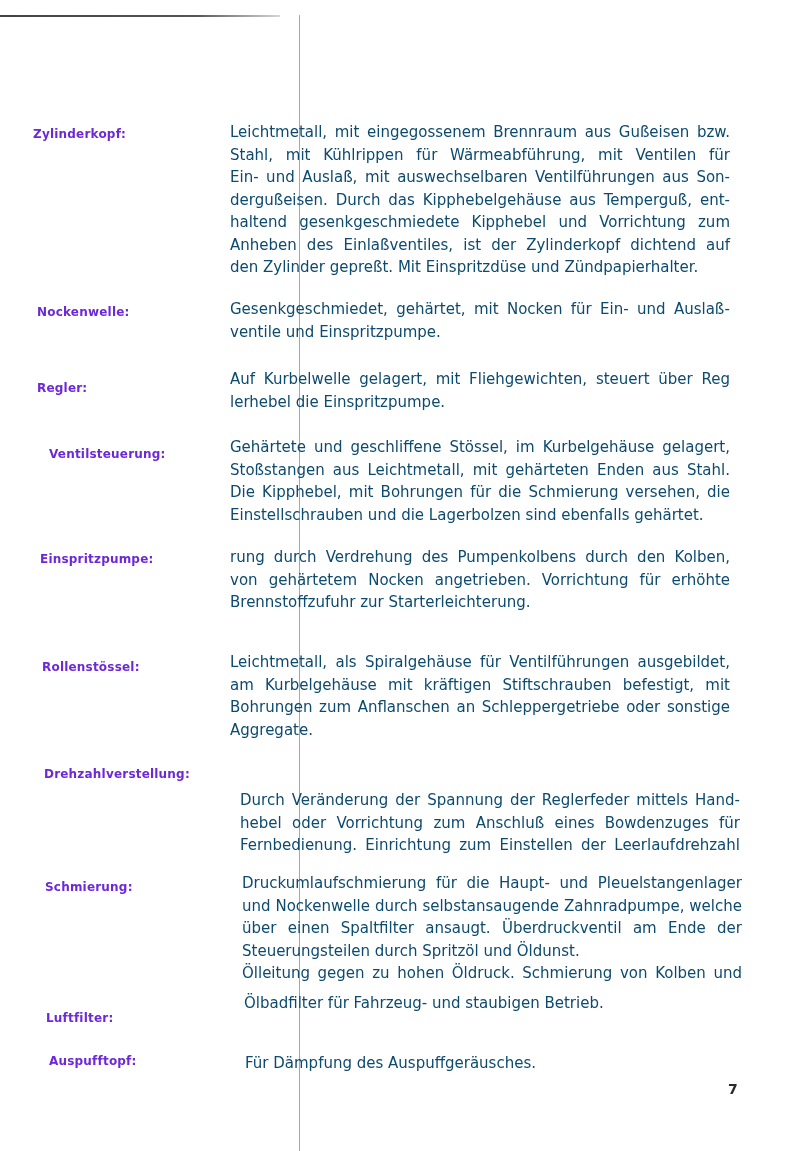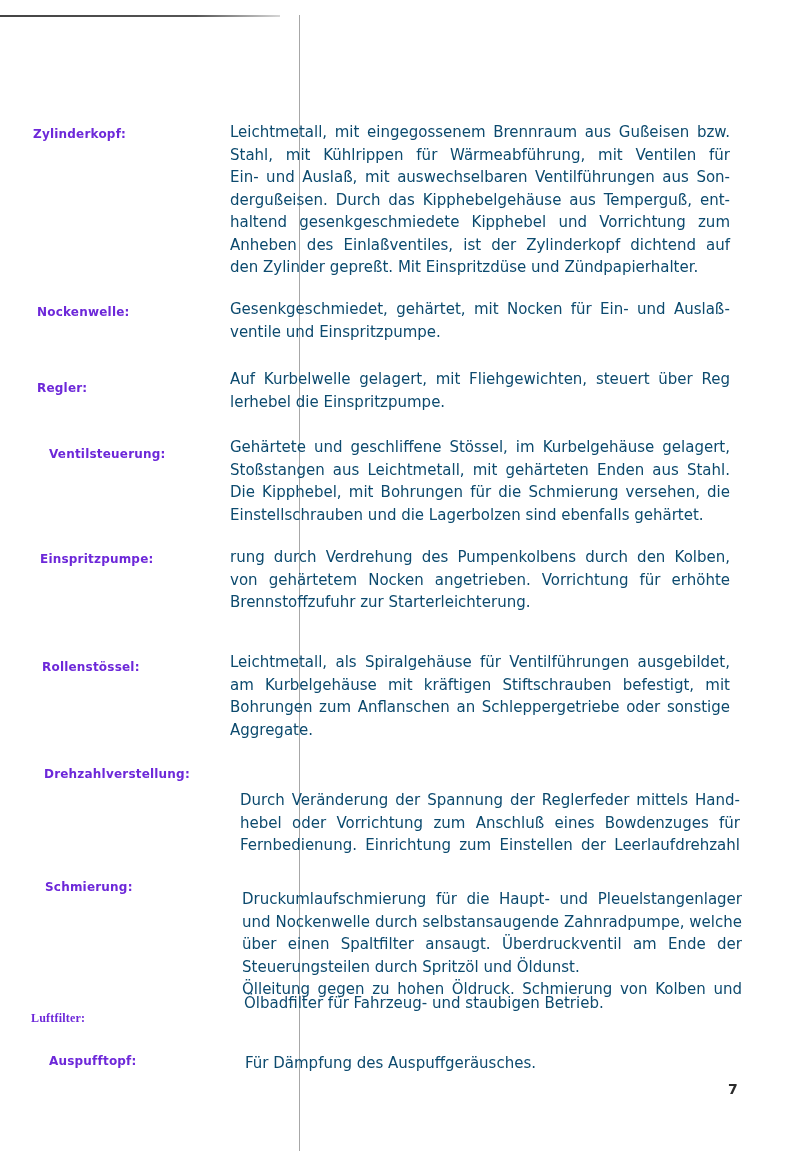--- a/index.html
+++ b/index.html
@@ -110,30 +110,30 @@
     <div class="entry">
       <div class="term" style="left: 44px; top: 767px;">Drehzahlverstellung:</div>
       <div class="desc" style="top: 761px; left: 240px; margin-top: 28px;">
         <span class="line">Durch Veränderung der Spannung der Reglerfeder mittels Hand-</span>
         <span class="line">hebel oder Vorrichtung zum Anschluß eines Bowdenzuges für</span>
         <span class="line">Fernbedienung. Einrichtung zum Einstellen der Leerlaufdrehzahl</span>
       </div>
     </div>
     <div class="entry">
       <div class="term" style="left: 45px; top: 880px;">Schmierung:</div>
-      <div class="desc" style="top: 872px; left: 242px; margin-top: 16px;">
+      <div class="desc" style="top: 872px; left: 242px;">
         <span class="line">Druckumlaufschmierung für die Haupt- und Pleuelstangenlager</span>
         <span class="line">und Nockenwelle durch selbstansaugende Zahnradpumpe, welche</span>
         <span class="line">über einen Spaltfilter ansaugt. Überdruckventil am Ende der</span>
         <span class="line last">Steuerungsteilen durch Spritzöl und Öldunst.</span>
         <span class="line">Ölleitung gegen zu hohen Öldruck. Schmierung von Kolben und</span>
       </div>
     </div>
     <div class="entry">
-      <div class="term" style="left: 31px; top: 1011px; font-family: Liberation Serif, serif;">Luftfilter:</div>
+      <div class="term" style="left: 46px; top: 1011px;">Luftfilter:</div>
       <div class="desc" style="top: 992px; left: 244px;">
         <span class="line last">Ölbadfilter für Fahrzeug- und staubigen Betrieb.</span>
       </div>
     </div>
     <div class="entry">
       <div class="term" style="left: 49px; top: 1054px;">Auspufftopf:</div>
       <div class="desc" style="top: 1052px; left: 245px;">
         <span class="line last">Für Dämpfung des Auspuffgeräusches.</span>
       </div>
     </div>

